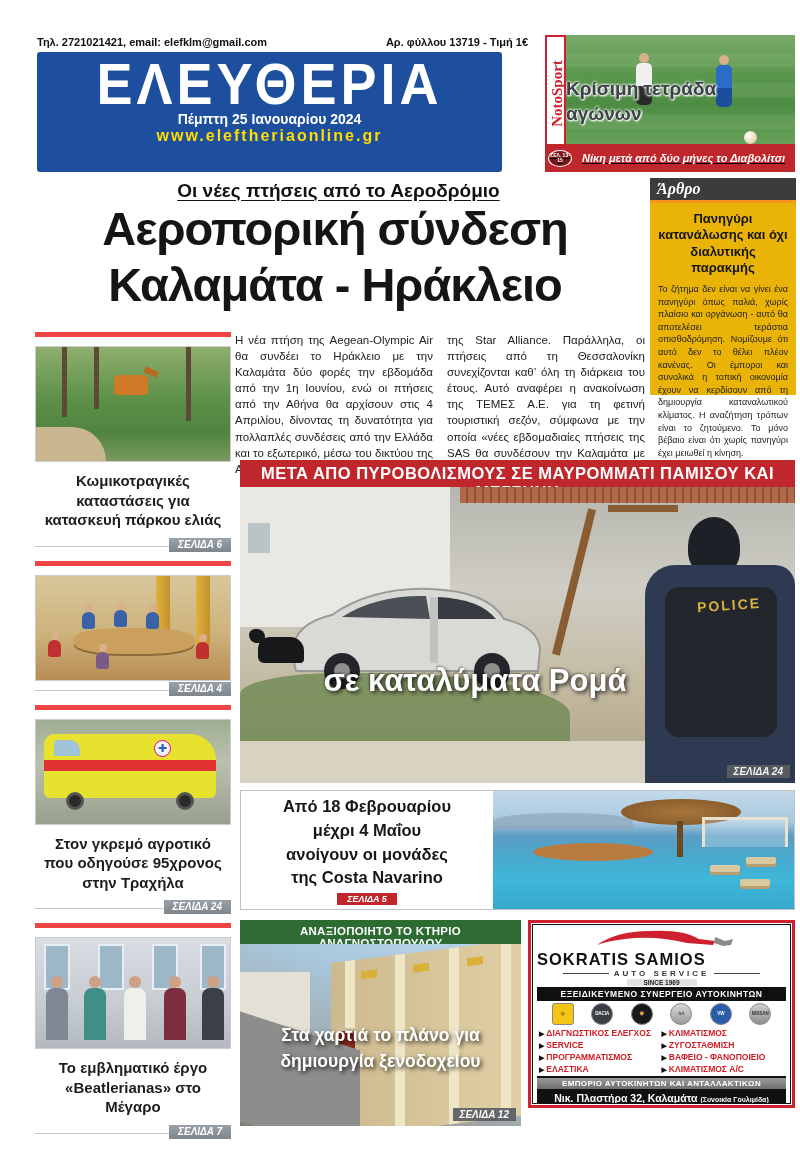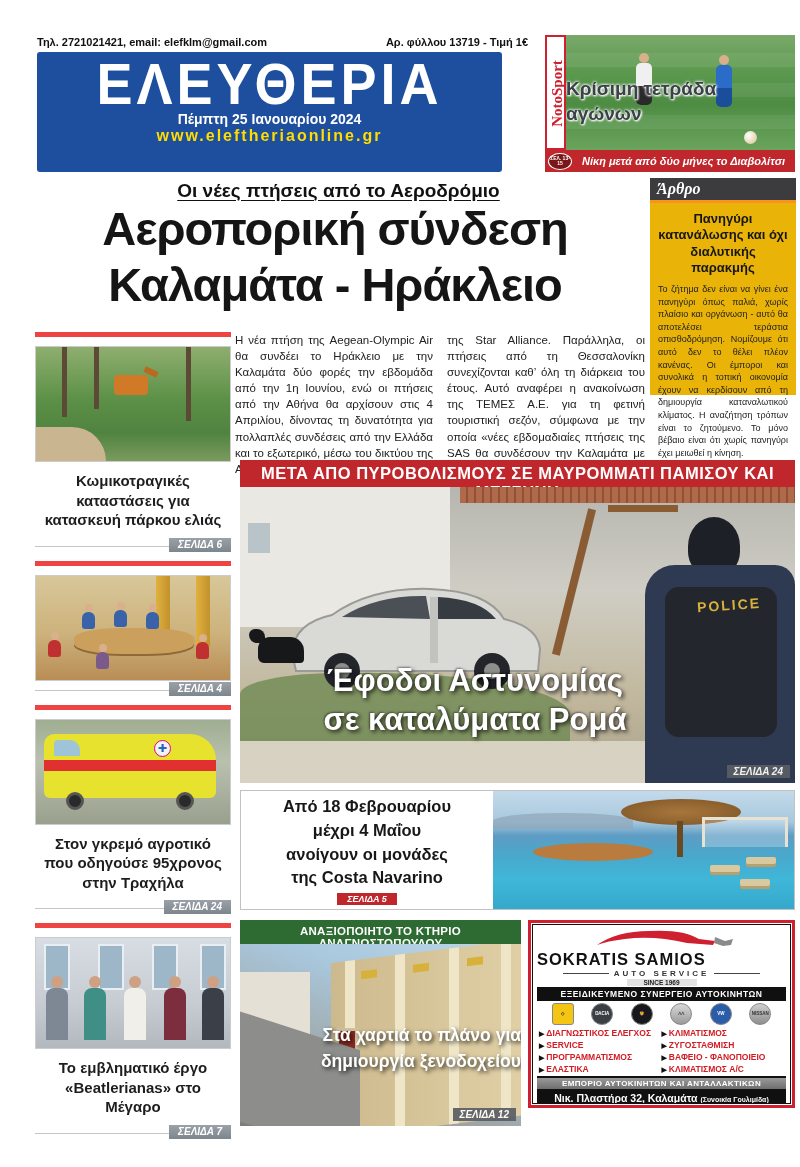--- a/index.html
+++ b/index.html
@@ -27,21 +27,21 @@
   .ns-label span { position:absolute; left:-37px; top:48px; width:95px; transform:rotate(-90deg); transform-origin:center;
       font-family:"Liberation Serif", serif; font-weight:bold; font-size:15px; color:#cf2030; text-align:center; display:block; }
   .ns-photo { position:absolute; left:21px; top:0; right:0; height:115px; overflow:hidden;
       background:linear-gradient(180deg,#7aa96a 0%,#5d9a50 30%,#4e8c44 60%,#6aa35c 100%); }
   .ns-stripe { position:absolute; left:0; right:0; height:14px; background:rgba(255,255,255,.07); }
   .ns-player { position:absolute; width:16px; height:42px; border-radius:5px; }
   .ns-player::before { content:""; position:absolute; top:-10px; left:3px; width:10px; height:10px; border-radius:50%; background:#d8b08c; }
   .ns-ball { position:absolute; width:13px; height:13px; border-radius:50%; background:radial-gradient(circle at 35% 35%,#fff,#d8c089); }
   .ns-headline { position:absolute; left:0; right:0; top:42px; text-align:left; font-size:19px; font-weight:bold; color:#3c4048;
       text-shadow:0 0 3px #fff,0 0 3px #fff,1px 1px 2px #fff; line-height:1.3; }
-  .ns-strip { position:absolute; left:0; right:0; bottom:0; height:22px; background:#c0272d; display:flex; align-items:center; }
+  .ns-strip { position:absolute; left:0; right:0; bottom:0; height:28px; background:#c0272d; display:flex; align-items:center;text-decoration:underline; }
   .ns-badge { width:24px; height:17px; margin-left:3px; background:#7a1518; border:1px solid #fff; border-radius:50%;
       color:#fff; font-size:5px; font-weight:bold; display:flex; align-items:center; justify-content:center; text-align:center; line-height:1.1; }
   .ns-strip-text { flex:1; text-align:center; color:#fff; font-style:italic; font-weight:bold; font-size:11px; }
 
   
   .kicker { left:37px; top:180px; width:603px; text-align:center; font-size:19px; font-weight:bold; color:#111;
       text-decoration:underline; text-underline-offset:3px; }
   .headline { left:25px; top:201px; width:620px; text-align:center; font-size:47px; font-weight:800; color:#151515;
       line-height:1.2; letter-spacing:-1px; }
   .lead-body { left:235px; top:332px; width:410px; }
@@ -140,21 +140,21 @@
   
   .hotel { left:240px; top:920px; width:281px; height:206px; }
   .hotel-header { height:24px; background:#2e6b33; color:#fff; font-weight:bold; font-size:11.5px; text-align:center; padding-top:5px; letter-spacing:.3px; }
   .hotel-photo { position:relative; height:182px; overflow:hidden; background:linear-gradient(200deg,#bcd6e8 0%,#a9c8de 30%,#9b9b94 80%,#7e7e78 100%); }
   .hbuilding { position:absolute; right:-20px; top:6px; width:210px; height:176px; background:linear-gradient(90deg,#cdb98e,#e2d2a8); transform:skewY(-7deg); }
   .hcol { position:absolute; top:0; width:10px; height:100%; background:#efe6c8; }
   .hwin { position:absolute; width:16px; height:8px; background:#d8b13a; }
   .hdoor { position:absolute; left:96px; top:84px; width:22px; height:40px; background:#8a2a22; border:3px solid #cfc2a0; }
   .hroad { position:absolute; left:-30px; bottom:-10px; width:150px; height:110px; background:#8d8d8b; transform:skewY(18deg); }
   .sidebld { position:absolute; left:0; top:28px; width:70px; height:70px; background:#e4e0d6; }
-  .hotel-title { position:absolute; left:0; right:0; top:78px; text-align:right; color:#fff; font-weight:800; font-size:17.5px;
+  .hotel-title { position:absolute; left:0; right:0; top:78px; text-align:center; color:#fff; font-weight:800; font-size:17.5px;
       line-height:1.5; text-shadow:2px 2px 4px rgba(0,0,0,.8); }
 
   
   .ad { left:528px; top:920px; width:267px; height:188px; border:3px solid #cf2030; background:#fff; }
   .ad-inner { position:absolute; inset:1px; border:1px solid #111; padding:2px 4px 0 4px; overflow:hidden; }
   .ad-logo { text-align:center; height:24px; }
   .ad-name { text-align:left; font-size:16.5px; font-weight:800; letter-spacing:1px; color:#111; line-height:1; }
   .ad-sub { display:flex; align-items:center; gap:5px; margin:1px 26px 0 26px; color:#333; }
   .ad-sub::before, .ad-sub::after { content:""; flex:1; border-top:1px solid #444; }
   .ad-sub span { font-size:8px; font-weight:bold; letter-spacing:3px; }
@@ -318,21 +318,20 @@
           <circle cx="212" cy="96" r="8" fill="#8e8e8a"></circle>
       </svg>
       <div class="dog"></div>
       <div class="cop">
         <div class="cop-head"></div>
         <div class="cop-body"></div>
         <div class="cop-vest"></div>
         <div class="vest-text">POLICE</div>
       </div>
       <div class="police-title" style="top:175px">
-        <div>Έφοδοι Αστυνομίας</div>
         <div>σε καταλύματα Ρομά</div>
       </div>
       <div class="photo-badge">ΣΕΛΙΔΑ 24</div>
     </div>
   </div>
 
   <div class="abs costa">
     <div class="costa-left">
       <div class="costa-line">Από 18 Φεβρουαρίου</div>
       <div class="costa-line">μέχρι 4 Μαΐου</div>

